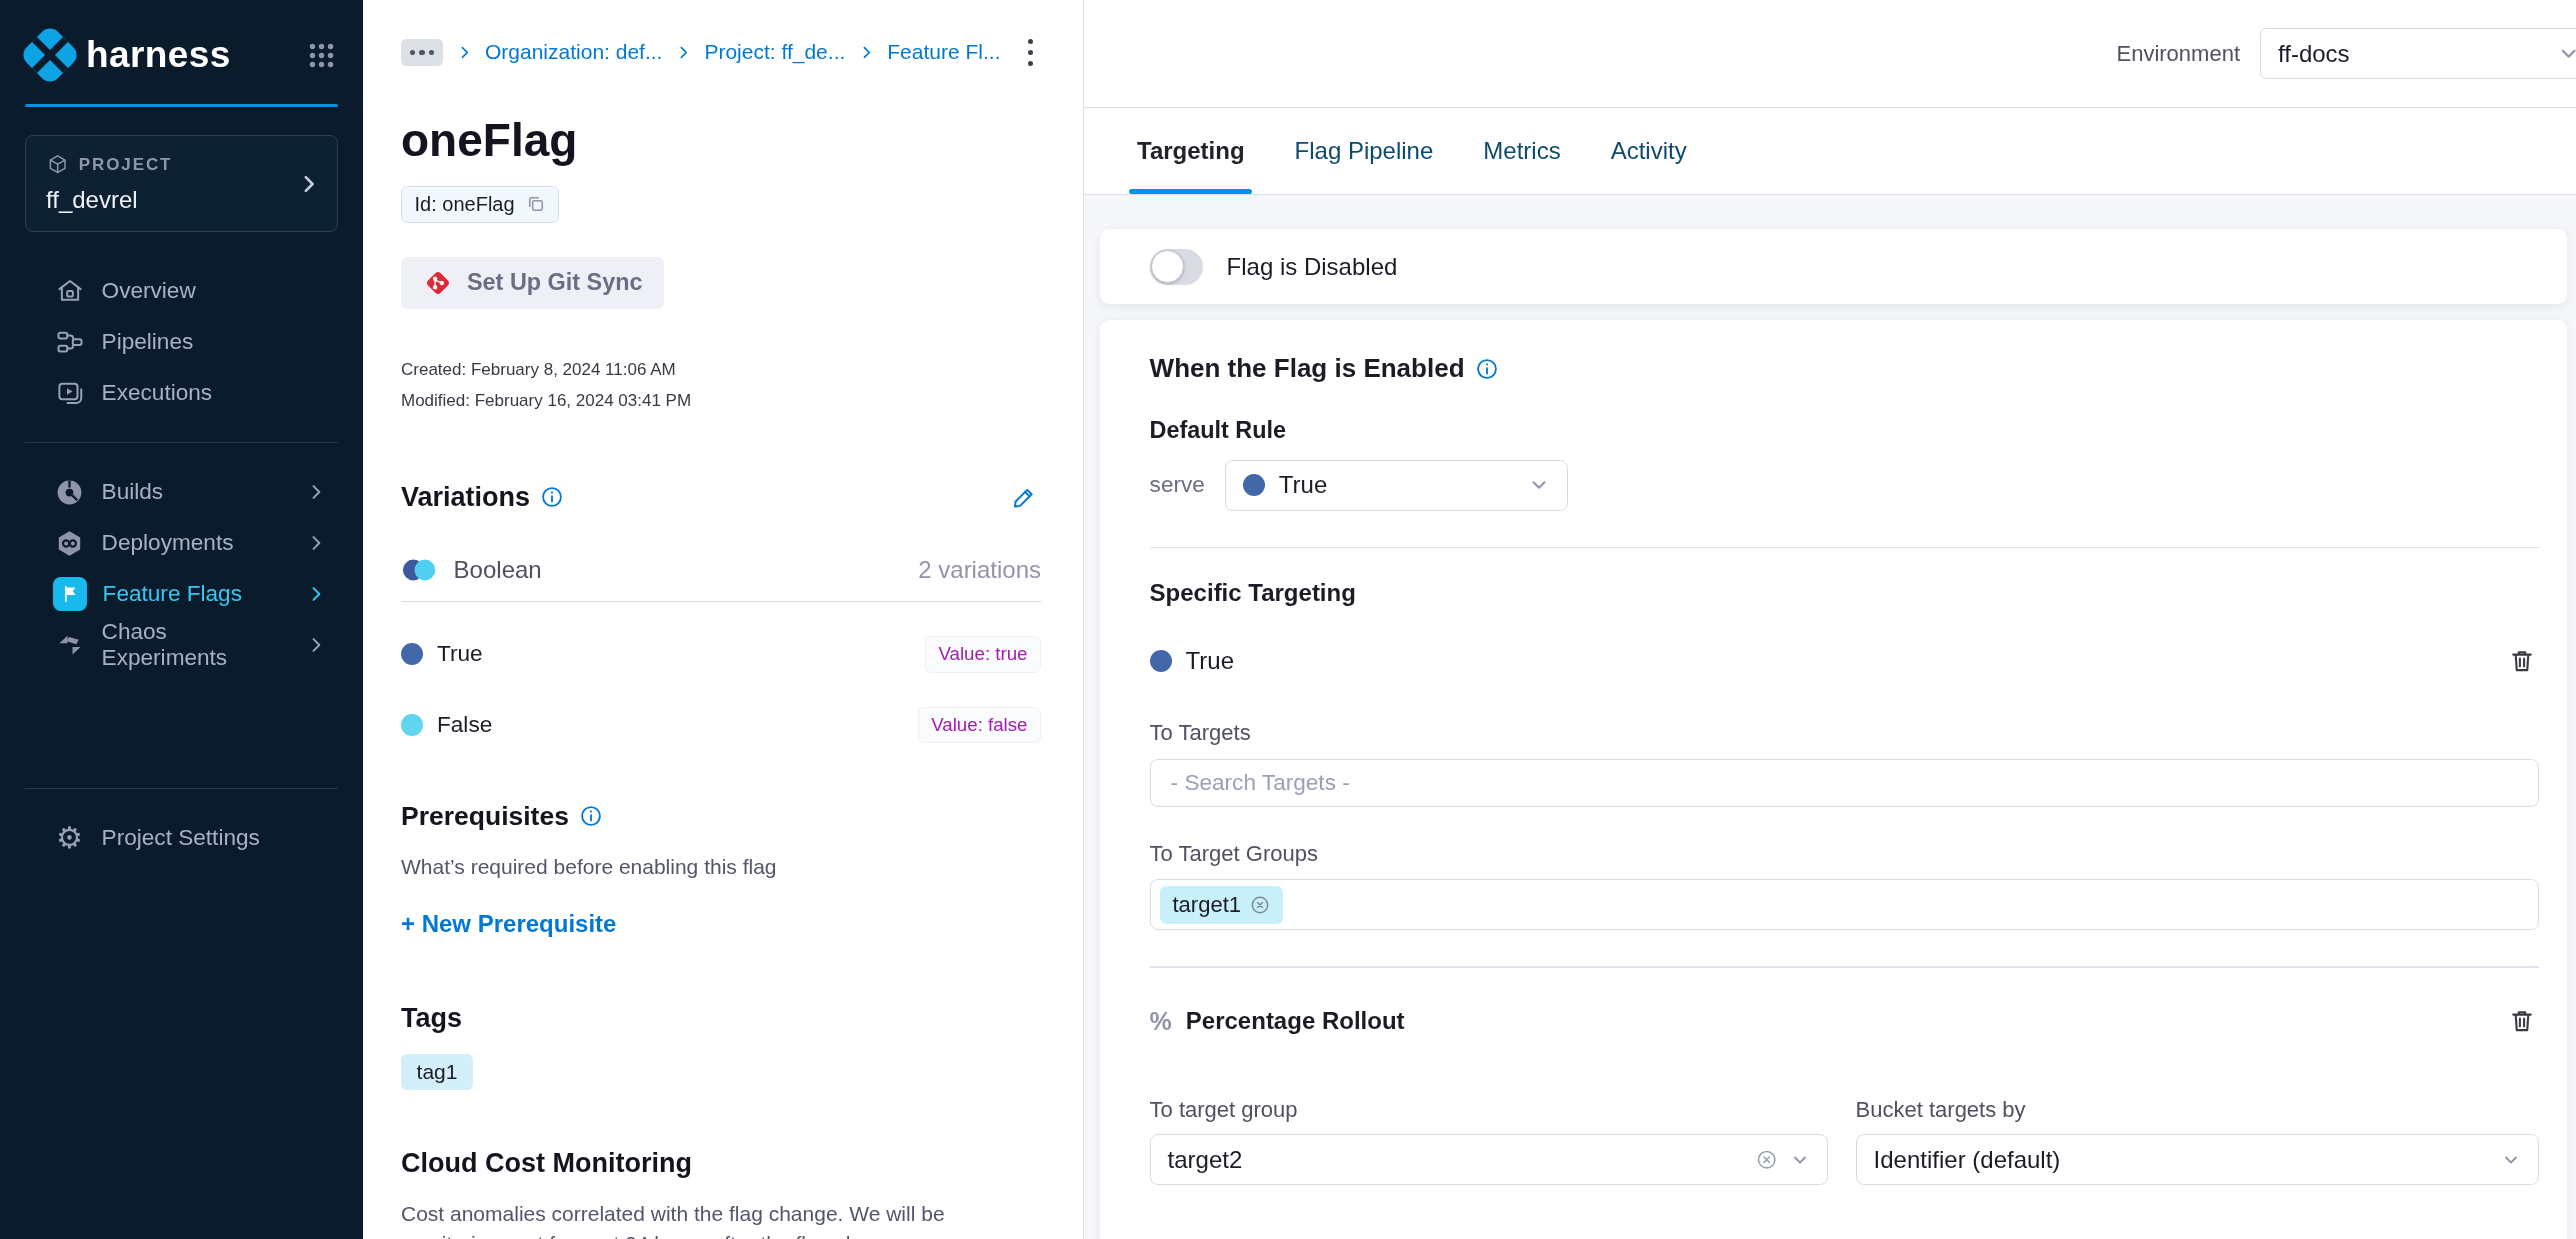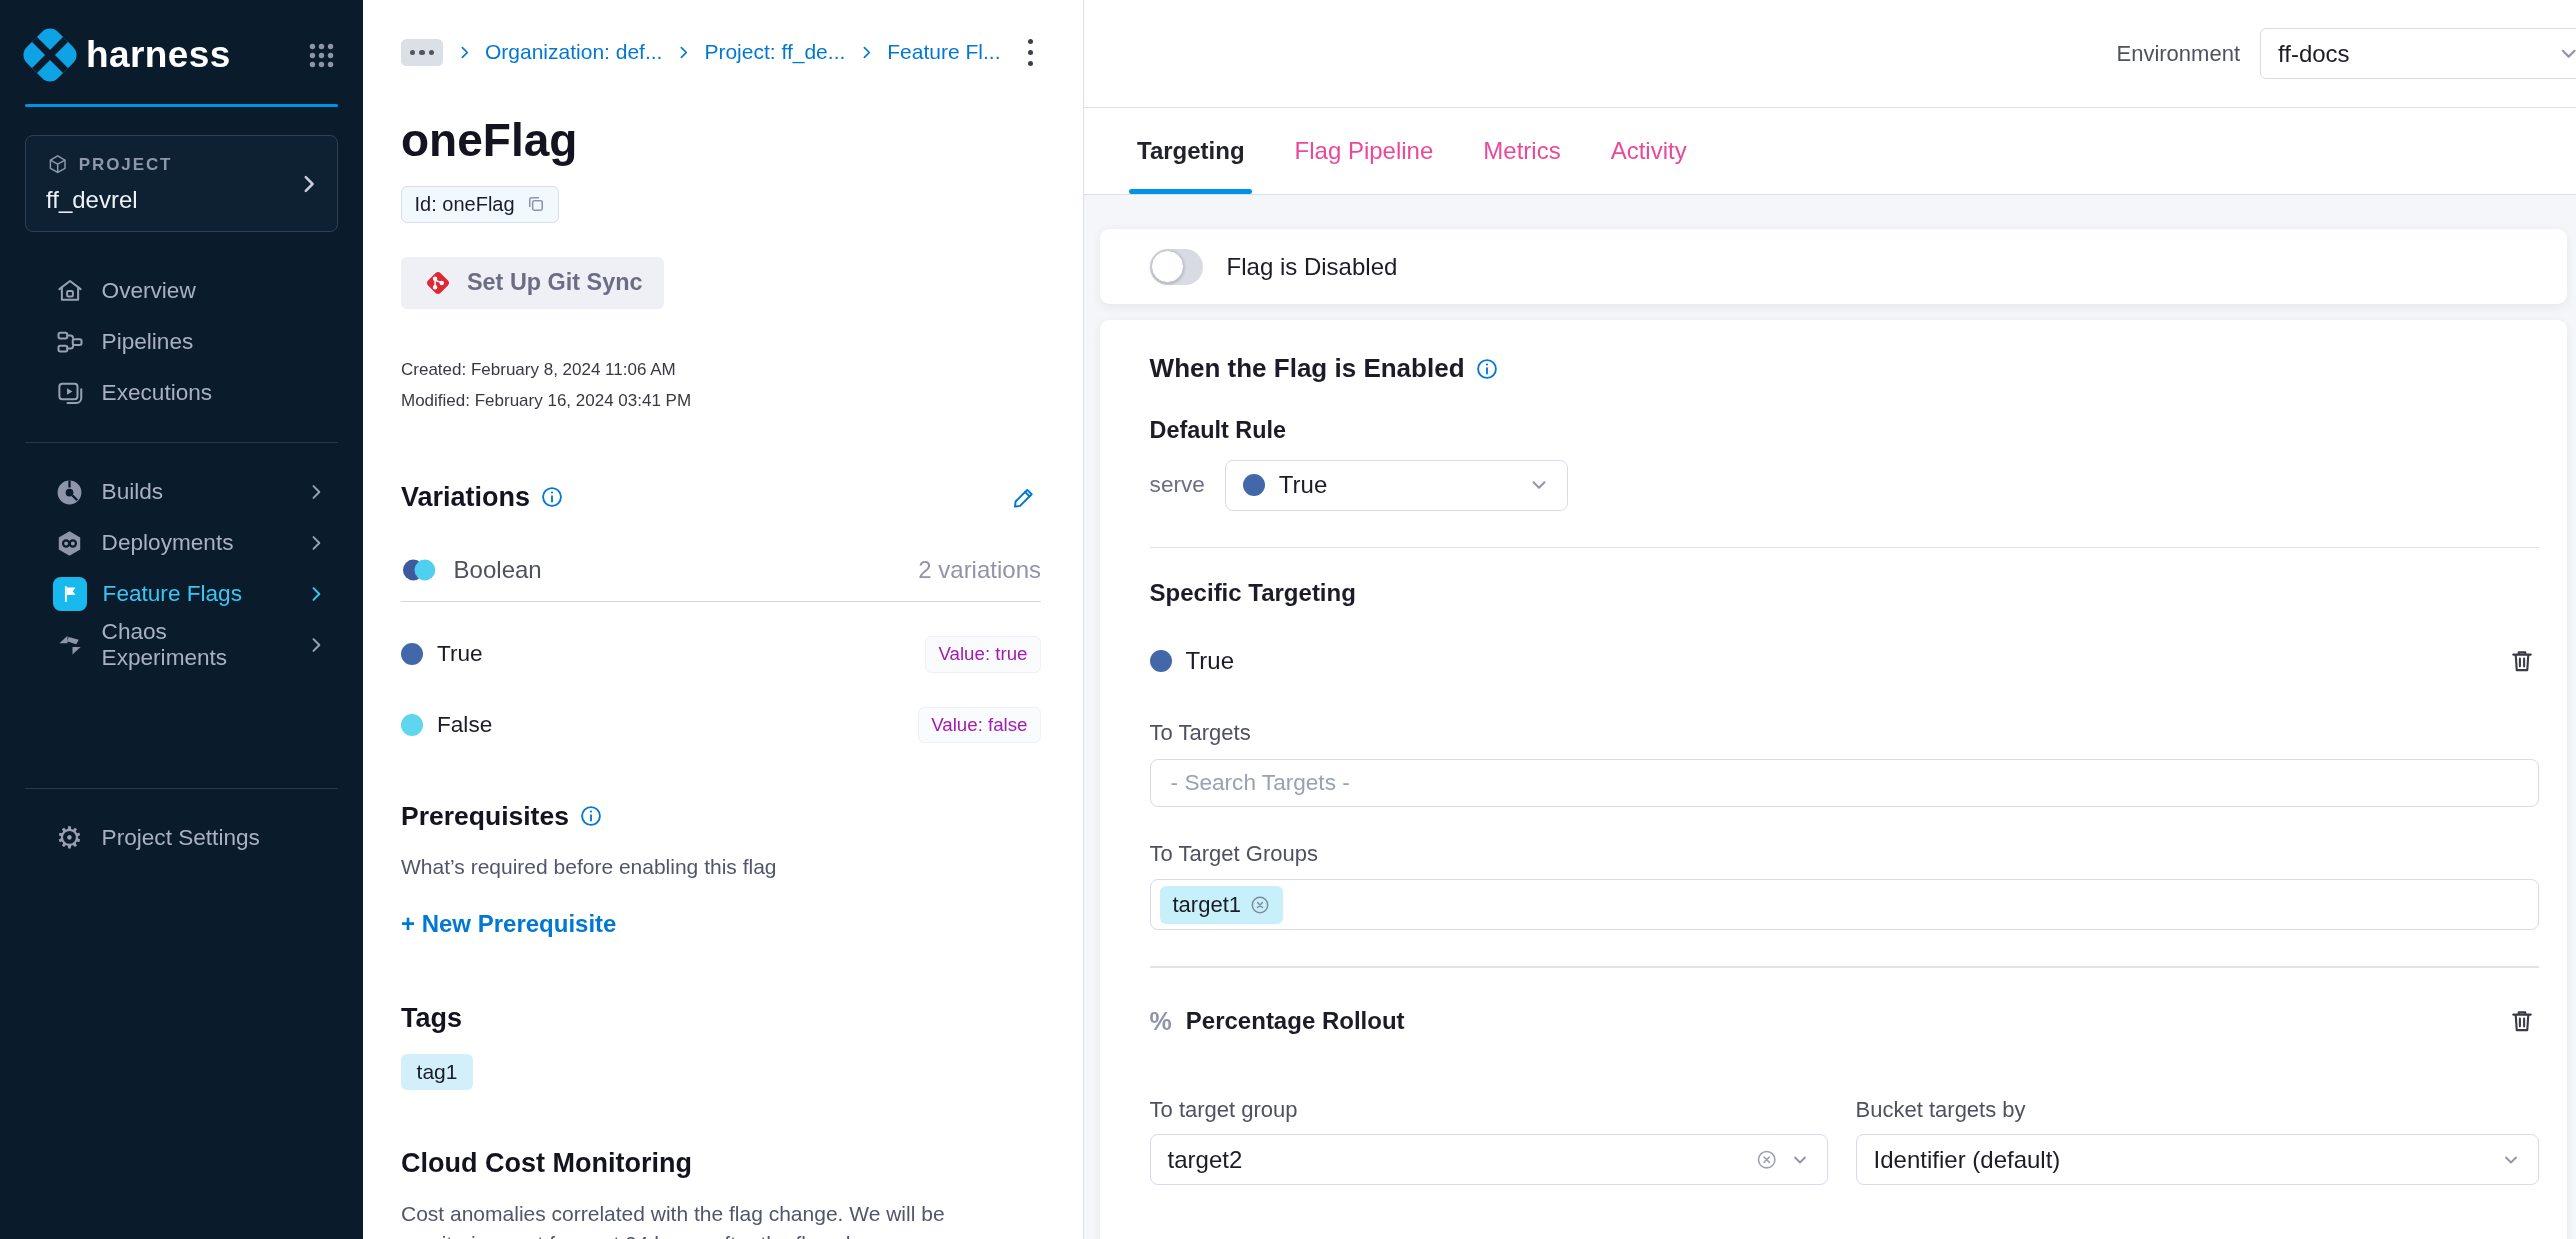--- a/index.html
+++ b/index.html
@@ -107,21 +107,21 @@
   .right { flex: 1; min-width: 0; display: flex; flex-direction: column; background: #f5f6fa; }
   .env-row { height: 108px; flex: none; background: #fff; border-bottom: 1.6px solid #dcdee8;
     display: flex; align-items: center; justify-content: flex-end; gap: 20px; overflow: hidden; }
   .env-label { font-size: 22px; color: #4f5162; }
   .env-select { width: 338px; height: 51px; margin-right: -22px; border: 1.6px solid #d9dae5; border-radius: 6.2px;
     background: #fff; display: flex; align-items: center; padding: 0 17px; font-size: 24px; cursor: pointer; flex: none; }
   .env-select .chev-d { margin-left: auto; }
 
   .tabs-row { height: 87px; flex: none; background: #fff; border-bottom: 1.6px solid #dcdee8;
     display: flex; align-items: stretch; padding-left: 53px; gap: 50px; }
-  .tab { display: flex; align-items: center; font-size: 24px; color: #ec4899; position: relative; cursor: pointer; }
+  .tab { display: flex; align-items: center; font-size: 24px; color: #0c4a6e; position: relative; cursor: pointer; }
   .tab.active { color: #22222a; font-weight: bold; }
   .tab.active::after { content: ""; position: absolute; left: -7.8px; right: -7.8px; bottom: 0;
     height: 5.5px; border-radius: 3.1px; background: #0092e4; }
 
   .content { flex: 1; min-height: 0; padding: 34px 8.6px 0 15.6px; display: flex; flex-direction: column; }
   .card { background: #fff; border-radius: 9.4px; box-shadow: 0 2.3px 9.4px rgba(40,41,61,0.07); }
   .card-toggle { height: 75px; flex: none; display: flex; align-items: center; gap: 24px; padding: 0 50px; margin-bottom: 16px; }
   .toggle { width: 53px; height: 36px; border-radius: 18.7px; background: #d9dbe4; position: relative; cursor: pointer; flex: none; }
   .toggle .knob { position: absolute; left: 1.6px; top: 1.6px; width: 33px; height: 33px; border-radius: 50%;
     background: #fff; border: 1.6px solid #c2c4d2; box-shadow: 0 0.8px 3.1px rgba(0,0,0,.25); }

